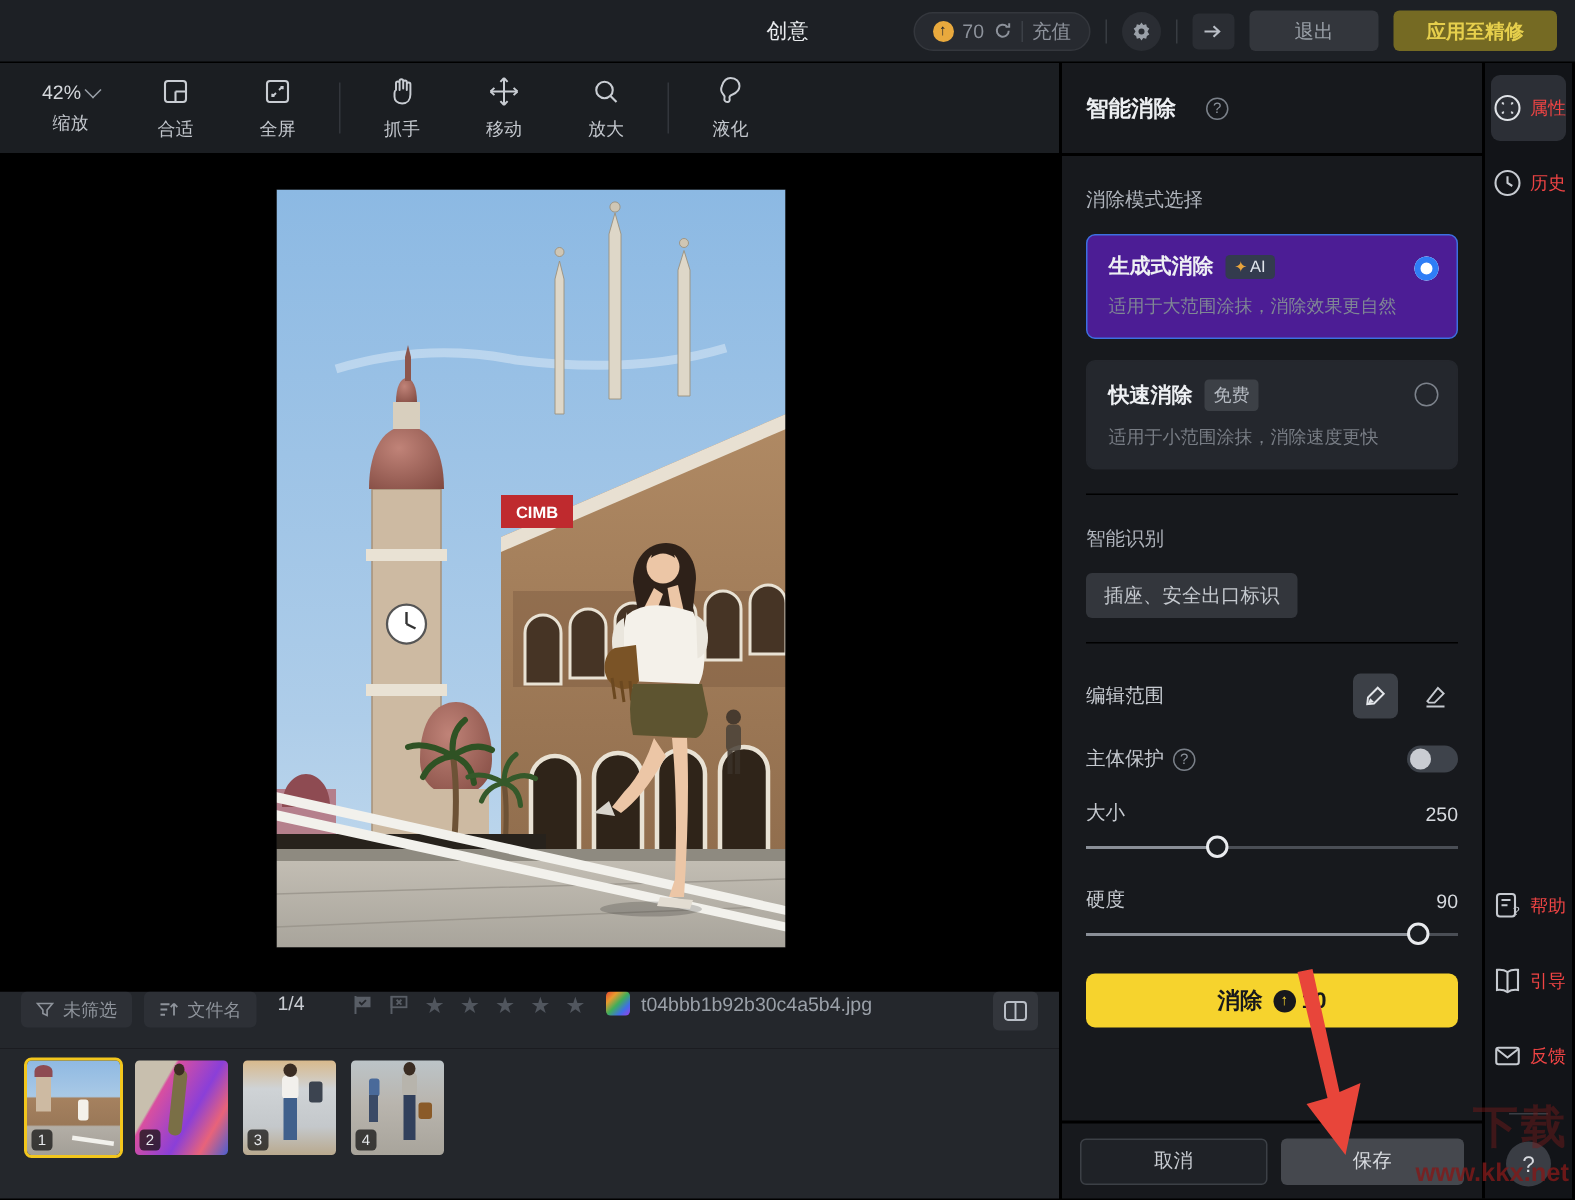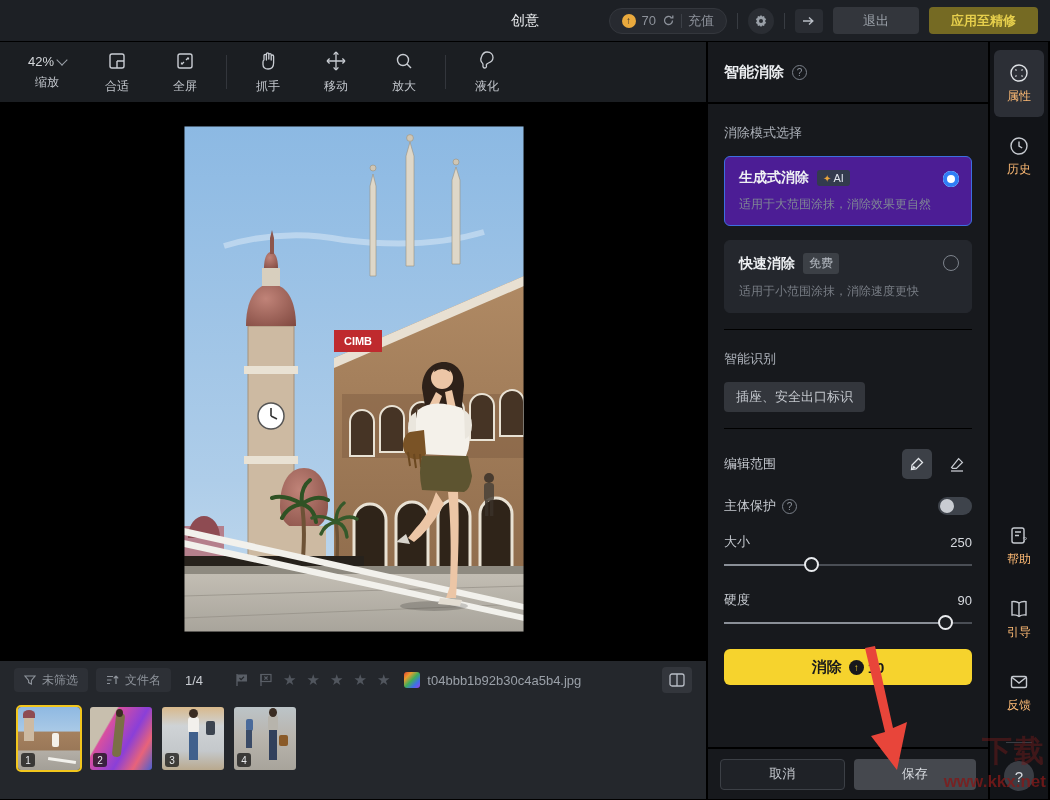--- a/index.html
+++ b/index.html
@@ -37,21 +37,21 @@
   .tool .lbl { font-size:12px; color:#c3c7cd; }
   .tool-sep { width:1px; height:34px; background:#33363c; margin:0 4px; }
   .zoom-ctl { width:66px; display:flex; flex-direction:column; align-items:center; gap:5px; }
   .zoom-val { display:flex; align-items:center; gap:4px; color:#d4d7db; font-size:13px; }
   .chev { width:8px; height:8px; border-right:1.5px solid #9aa0a8; border-bottom:1.5px solid #9aa0a8;
           transform:rotate(45deg); margin-top:-3px; }
 
   .canvas { height:557px; background:#000; position:relative; }
   .photo { position:absolute; left:184px; top:22px; width:340px; height:506px; }
 
-  .filmbar { height:38px; background:#24272c; display:flex; align-items:center; padding:16px 14px; gap:8px; }
+  .filmbar { height:38px; background:#24272c; display:flex; align-items:flex-start; padding:0 14px; gap:8px; }
   .chip-btn { display:flex; align-items:center; gap:6px; background:#2d3036; border-radius:4px;
               height:24px; padding:0 10px; color:#8e939b; font-size:12px; }
   .counter { color:#c9ccd2; font-size:13px; margin-left:6px; }
   .mark-icons { display:flex; align-items:center; gap:10px; margin-left:24px; color:#595e66; }
   .star { color:#51565e; font-size:15px; }
   .file-tag { display:flex; align-items:center; gap:7px; color:#9aa0a8; font-size:13px; margin-left:6px; }
   .file-color { width:16px; height:16px; border-radius:3px;
                 background:linear-gradient(135deg,#e8452f 0%,#e89b2f 25%,#3fae5a 50%,#3f6fe8 75%,#9b3fe8 100%); }
   .split-btn { margin-left:auto; width:30px; height:26px; background:#33363c; border-radius:4px;
                display:flex; align-items:center; justify-content:center; }
@@ -60,21 +60,21 @@
   .thumb { width:62px; height:63px; border-radius:3px; position:relative; overflow:hidden; flex:none; }
   .thumb.sel { outline:2px solid #f2c61d; outline-offset:0; }
   .thumb .num { position:absolute; left:3px; bottom:3px; min-width:14px; height:14px; border-radius:3px;
                 background:rgba(20,20,20,.75); color:#e8eaed; font-size:10px; display:flex;
                 align-items:center; justify-content:center; padding:0 3px; }
 
   
   .panel { width:282px; background:#17191d; display:flex; flex-direction:column; position:relative;
            border-right:2px solid #000; }
   .panel-head { height:62px; border-bottom:2px solid #000; display:flex; align-items:center;
-                padding:0 16px; gap:8px; }
+                padding:0 16px; gap:20px; }
   .panel-head .t { font-size:15px; font-weight:bold; color:#eceef1; }
   .qmark { width:15px; height:15px; border-radius:50%; border:1px solid #7a8089; color:#8a9099;
            font-size:10px; display:inline-flex; align-items:center; justify-content:center; flex:none; }
   .panel-body { padding:20px 16px 0; flex:1; }
   .sec-title { color:#aeb3bb; font-size:13px; margin-bottom:14px; }
   .mode-card { border-radius:6px; padding:12px 14px; margin-bottom:14px; position:relative; }
   .mode-card.on { background:#4c1d95; border:1px solid #3d6fe0; }
   .mode-card.off { background:#24272d; border:1px solid #24272d; }
   .mode-top { display:flex; align-items:center; gap:8px; margin-bottom:9px; }
   .mode-name { color:#eef0f3; font-size:14px; font-weight:bold; }
@@ -109,22 +109,22 @@
             font-weight:bold; display:inline-flex; align-items:center; justify-content:center; }
   .panel-foot { height:52px; border-top:2px solid #000; display:flex; align-items:center; gap:9px; padding:0 12px; }
   .btn-cancel { flex:1; height:31px; border:1px solid #3c4046; border-radius:4px; background:#1f2227;
                 color:#c6cad0; display:flex; align-items:center; justify-content:center; font-size:13px; }
   .btn-save { flex:1; height:31px; border-radius:4px; background:#45484e; color:#d8dbe0;
               display:flex; align-items:center; justify-content:center; font-size:13px; }
 
   
   .rail { width:58px; background:#121418; display:flex; flex-direction:column; align-items:center;
           padding:8px 0; }
-  .rail-item { width:50px; height:67px; border-radius:6px; display:flex; flex-direction:column;
-               align-items:center; justify-content:center; gap:4px; color:#fdba74; font-size:12px; margin-bottom:6px; }
+  .rail-item { width:50px; height:44px; border-radius:6px; display:flex; flex-direction:row;
+               align-items:center; justify-content:center; gap:4px; color:#ef4444; font-size:12px; margin-bottom:6px; }
   .rail-item.active { background:#2c2f36; }
   .rail-spacer { flex:1; }
   .rail-div { width:26px; height:1px; background:#3a3e45; margin:10px 0; }
   .help-circle { width:30px; height:30px; border-radius:50%; background:#3a3d44; color:#d8dbe0;
                  font-size:15px; display:flex; align-items:center; justify-content:center; margin-top:8px; }
 
   
   .red-arrow { position:absolute; left:845px; top:640px; z-index:50; pointer-events:none; }
   .watermark { position:absolute; right:4px; bottom:8px; z-index:40; text-align:right; pointer-events:none; }
   .watermark .logo { color:rgba(120,26,26,.45); font-size:30px; font-weight:bold; letter-spacing:2px; }

